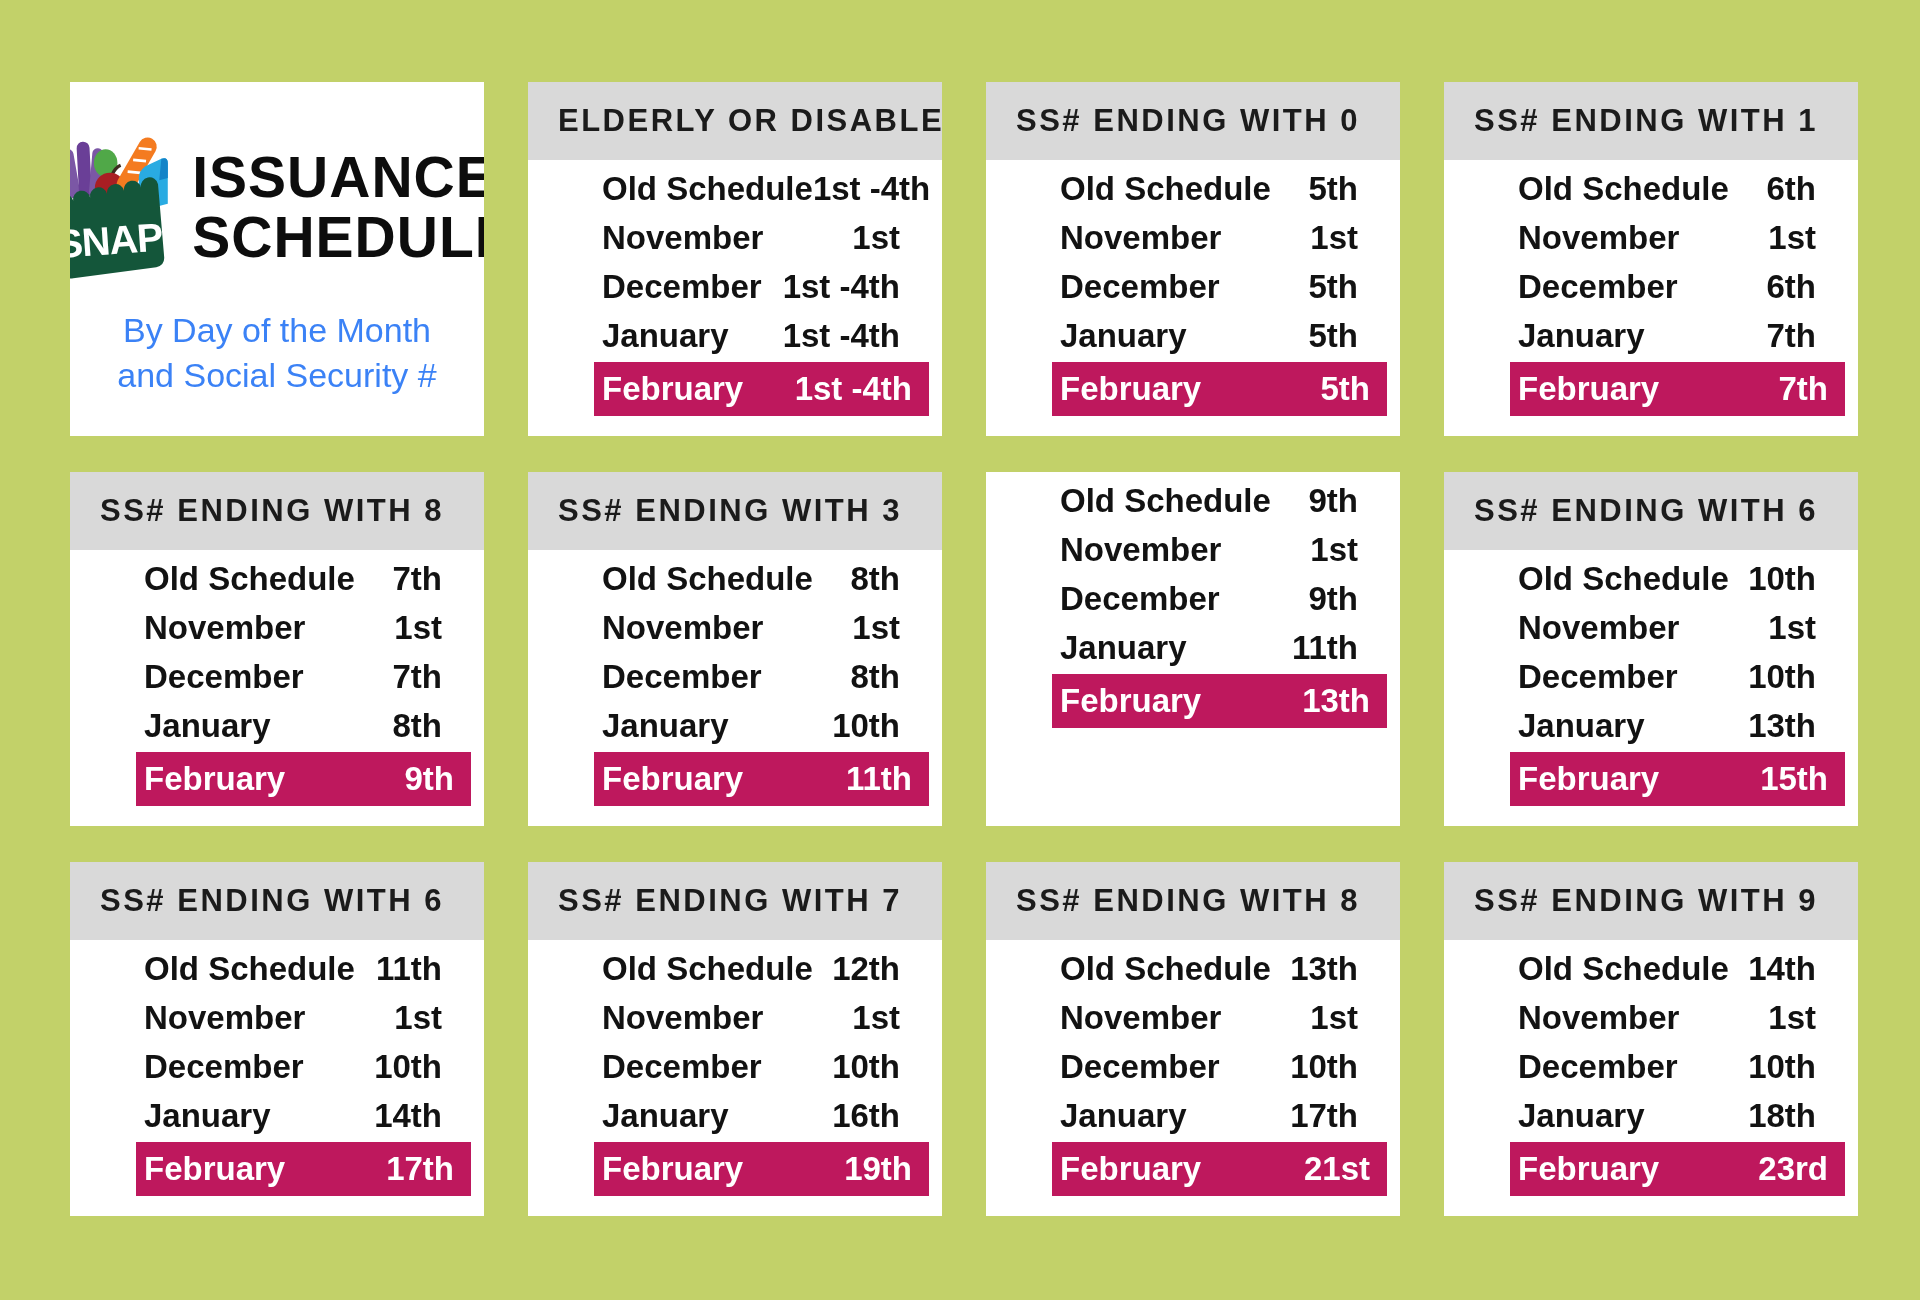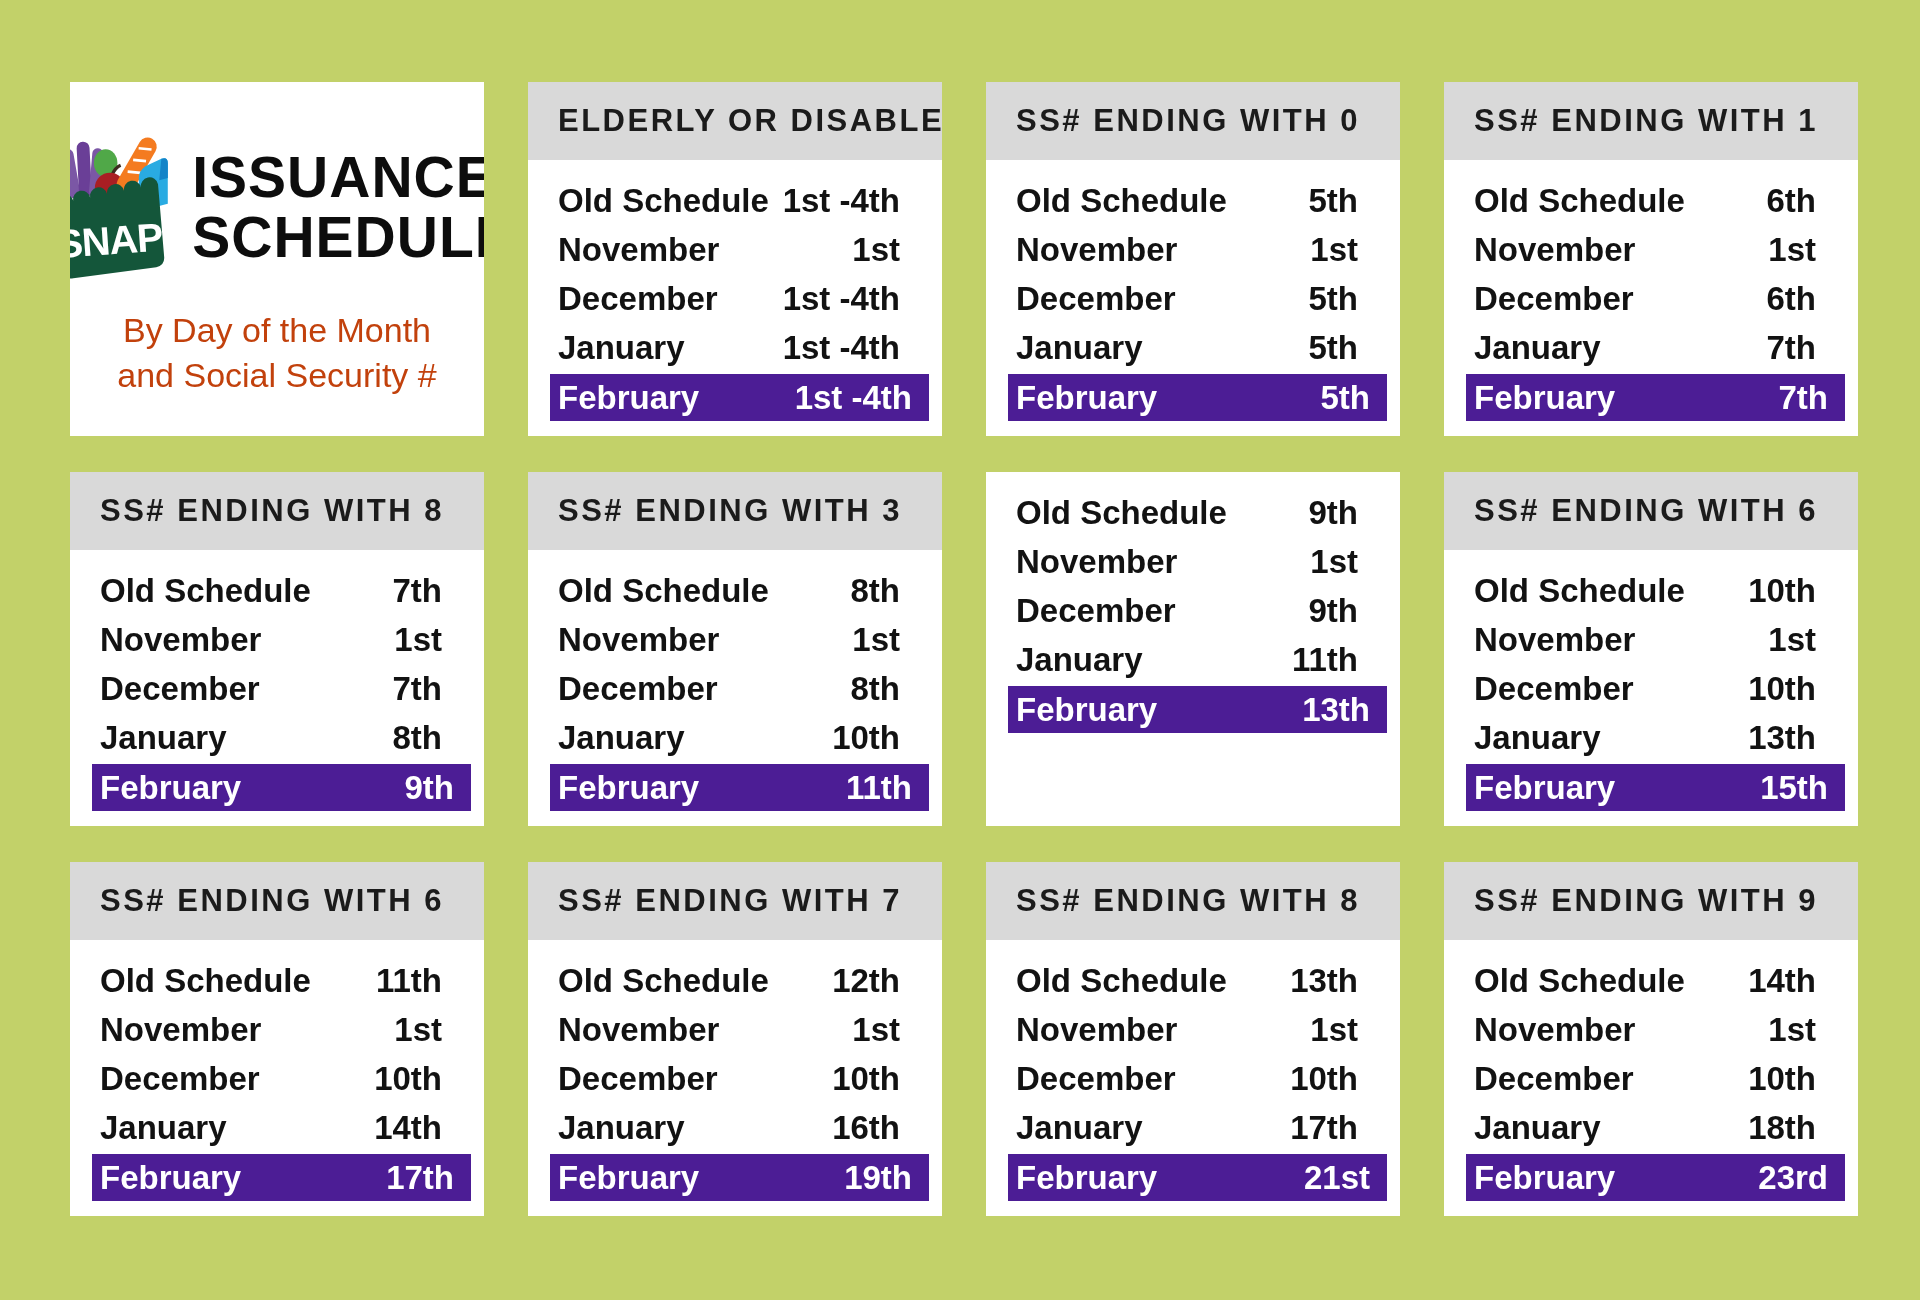--- a/index.html
+++ b/index.html
@@ -28,43 +28,43 @@
     padding-top:50px;
   }
   .brand-row { display:flex; align-items:center; gap:10px; }
   .brand-logo { width:142px; height:150px; flex:0 0 auto; }
   .brand-title {
     font-size:57px; font-weight:800; line-height:1.06;
     letter-spacing:1px; color:#0d0d0d; white-space:nowrap;
   }
   .intro-subtitle {
     margin-top:26px; text-align:center;
-    font-size:34px; font-weight:500; line-height:1.32; color:#c2410c;
+    font-size:34px; font-weight:500; line-height:1.32; color:#3b82f6;
   }
   
   .schedule-card { display:flex; flex-direction:column; }
   .card-header {
     height:78px; background:#d9d9d9;
     display:flex; align-items:center;
     padding-left:30px;
     font-size:31px; font-weight:bold; letter-spacing:2.5px;
     color:#1b1b1b; white-space:nowrap;
   }
-  .card-body { flex:1; padding-top:16px; }
+  .card-body { flex:1; padding-top:4px;margin-left:44px; }
   .srow {
     height:49px;
     display:flex; align-items:center; justify-content:space-between;
     padding:0 42px 0 30px;
     font-size:33px; font-weight:bold; color:#121212;
   }
   .srow .rlabel { white-space:nowrap; }
   .srow .rvalue { white-space:nowrap;text-align:right; }
   .srow.highlight {
-    background:#4c1d95; color:#ffffff;
-    height:47px; margin:2px 13px 0 22px;
+    background:#be185d; color:#ffffff;
+    height:54px; margin:2px 13px 0 22px;
     padding:0 17px 0 8px;
   }
 </style>
 </head>
 <body>
 
 <main>
   <section id="board">
 
     <div class="card intro-card">

